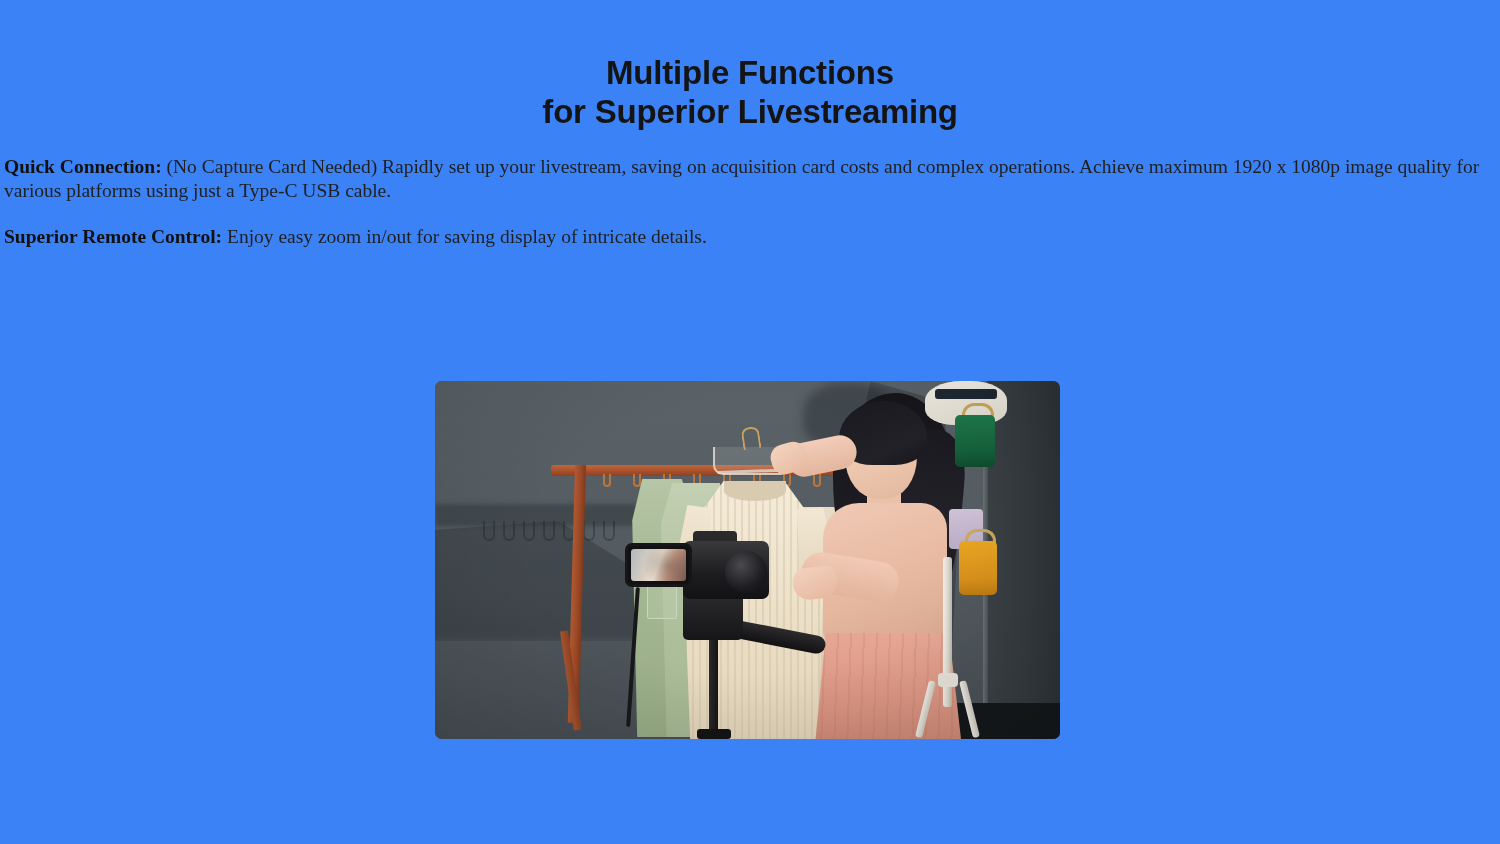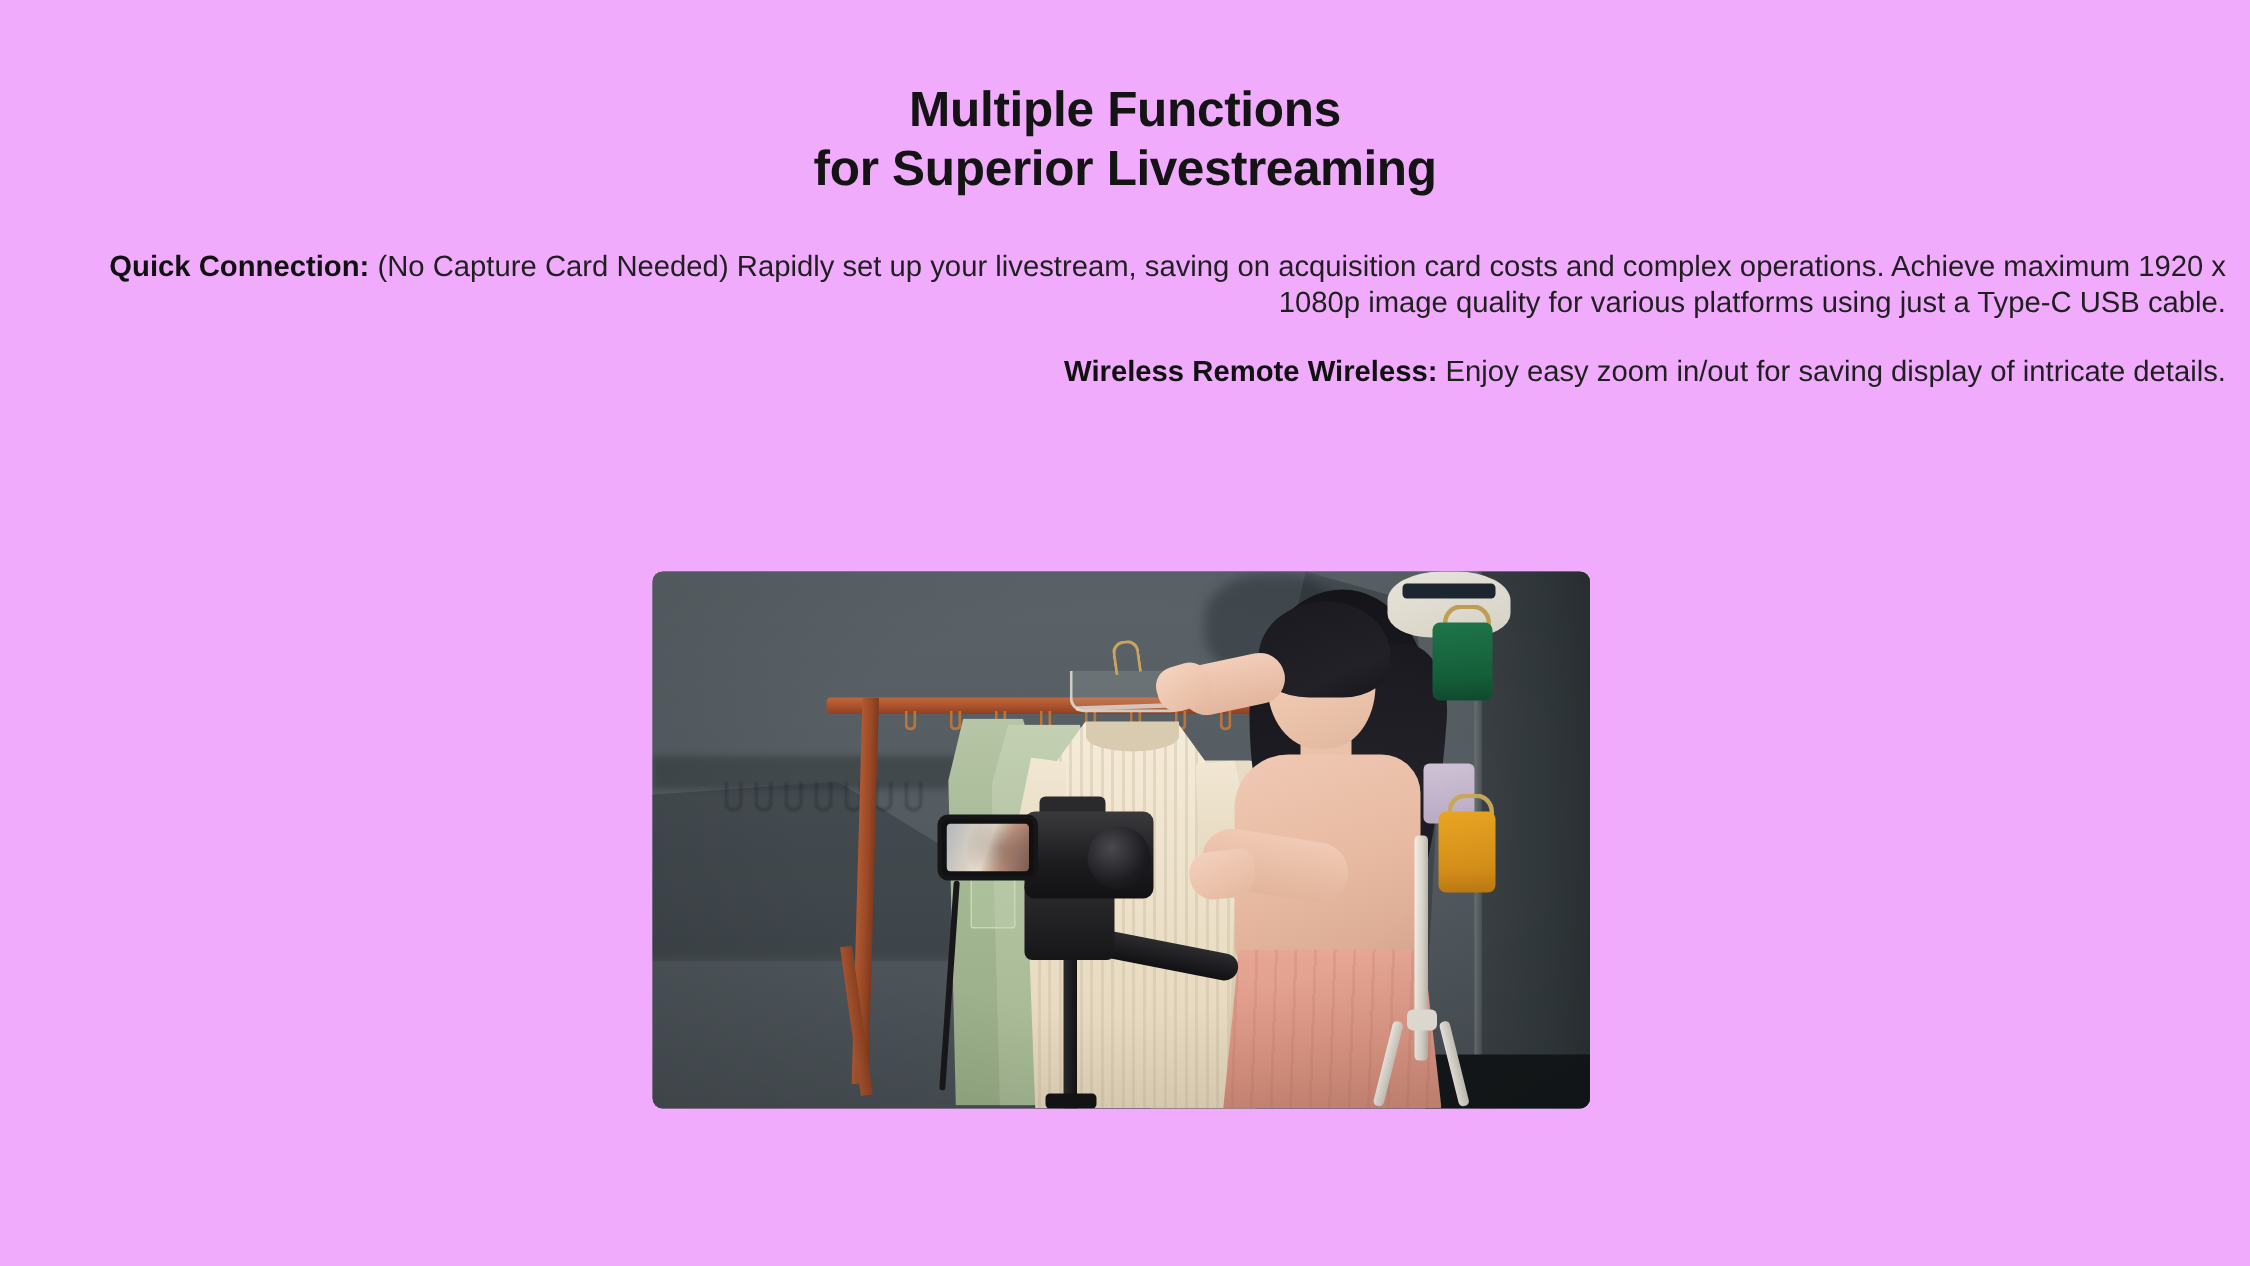--- a/index.html
+++ b/index.html
@@ -11,21 +11,21 @@
     width: 1500px;
     height: 844px;
     font-family: "Liberation Sans", sans-serif;
     color: #1b1b1b;
     overflow: hidden;
   }
   .page {
     position: relative;
     width: 1500px;
     height: 844px;
-    background: #f0abfc;
+    background: #3b82f6;
   }
   .content {
     position: absolute;
     left: 0;
     top: 0;
     width: 1500px;
     text-align: center;
   }
 
   
@@ -45,23 +45,24 @@
   }
   .heading-line-1 { font-weight: 700; }
   .heading-line-2 { font-weight: 600; }
   .heading-strong {
     font-weight: 800;
     letter-spacing: -0.3px;
   }
 
   
   .copy-block {
-    margin: 16px;
+    margin: 4px;
     padding-top: 20px;
-    text-align: right;
+    text-align: left;
+    font-family: Liberation Serif, serif;
   }
   .para {
     margin: 0;
     font-size: 19.5px;
     line-height: 23.4px;
     color: #1f1f1f;
     font-weight: 400;
   }
   .para + .para {
     margin-top: 23px;
@@ -652,21 +653,21 @@
 
     <h1 class="heading">
       <span class="heading-line heading-line-1">Multiple Functions</span>
       <span class="heading-line heading-line-2"><span>for Superior </span><span class="heading-strong">Livestreaming</span></span>
     </h1>
 
     <div class="copy-block">
 
       <p class="para"><span class="label">Quick Connection:</span><span> (No Capture Card Needed) Rapidly set up your livestream, saving on acquisition card costs and complex operations. Achieve maximum 1920 x 1080p image quality for various platforms using just a Type-C USB cable.</span></p>
 
-      <p class="para"><span class="label">Wireless Remote Wireless:</span><span> Enjoy easy zoom in/out for saving display of intricate details.</span></p>
+      <p class="para"><span class="label">Superior Remote Control:</span><span> Enjoy easy zoom in/out for saving display of intricate details.</span></p>
 
     </div>
   </div>
 
   <div class="photo-wrap" aria-label="Woman livestreaming clothing with a camera on a tripod in front of a garment rack">
     <div class="photo">
 
       <div class="wall"></div>
       <div class="wall-right-edge"></div>
       <div class="wall-right"></div>

